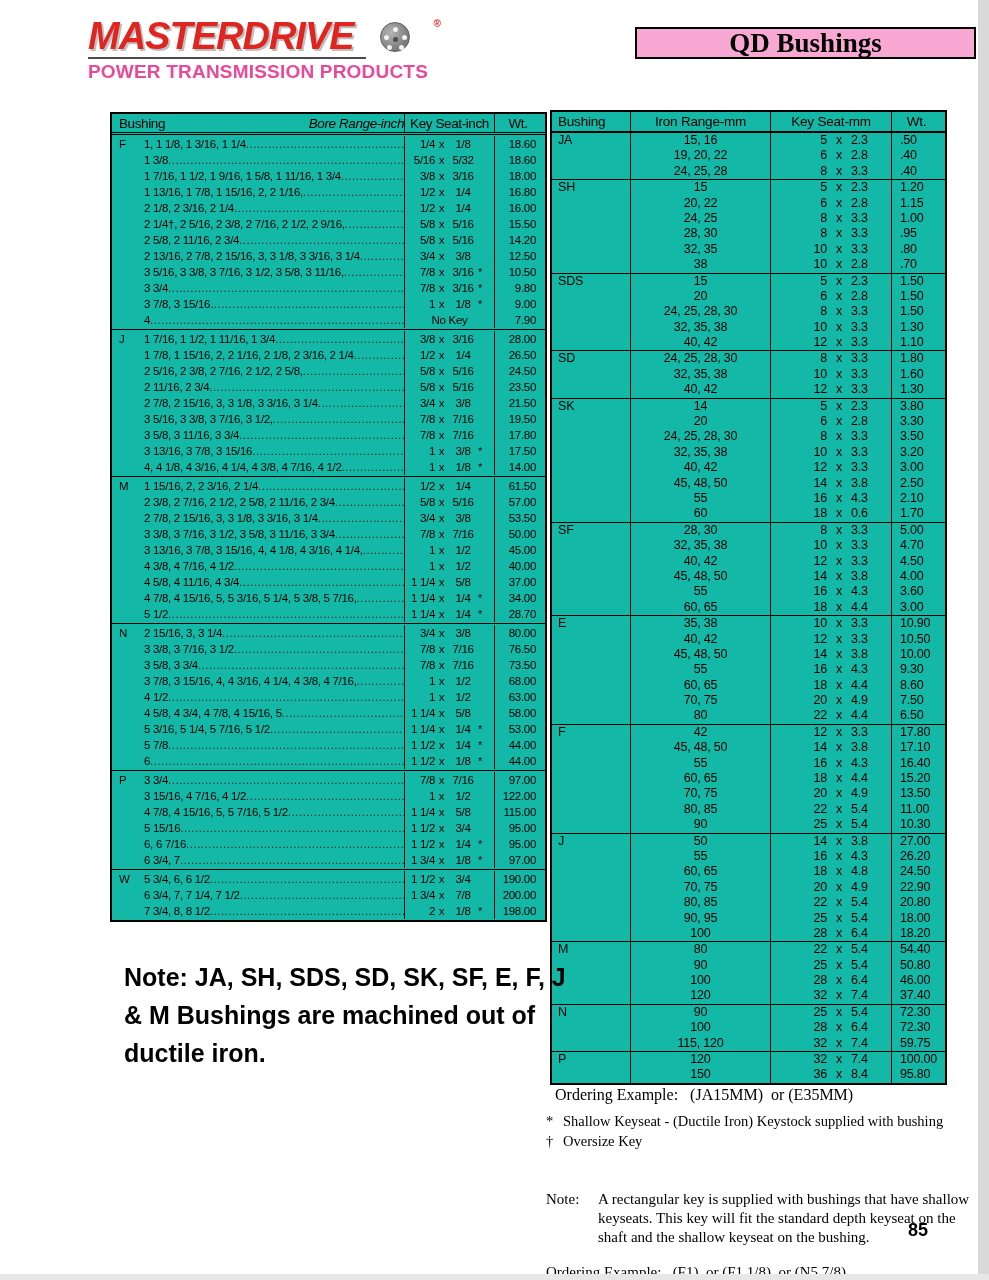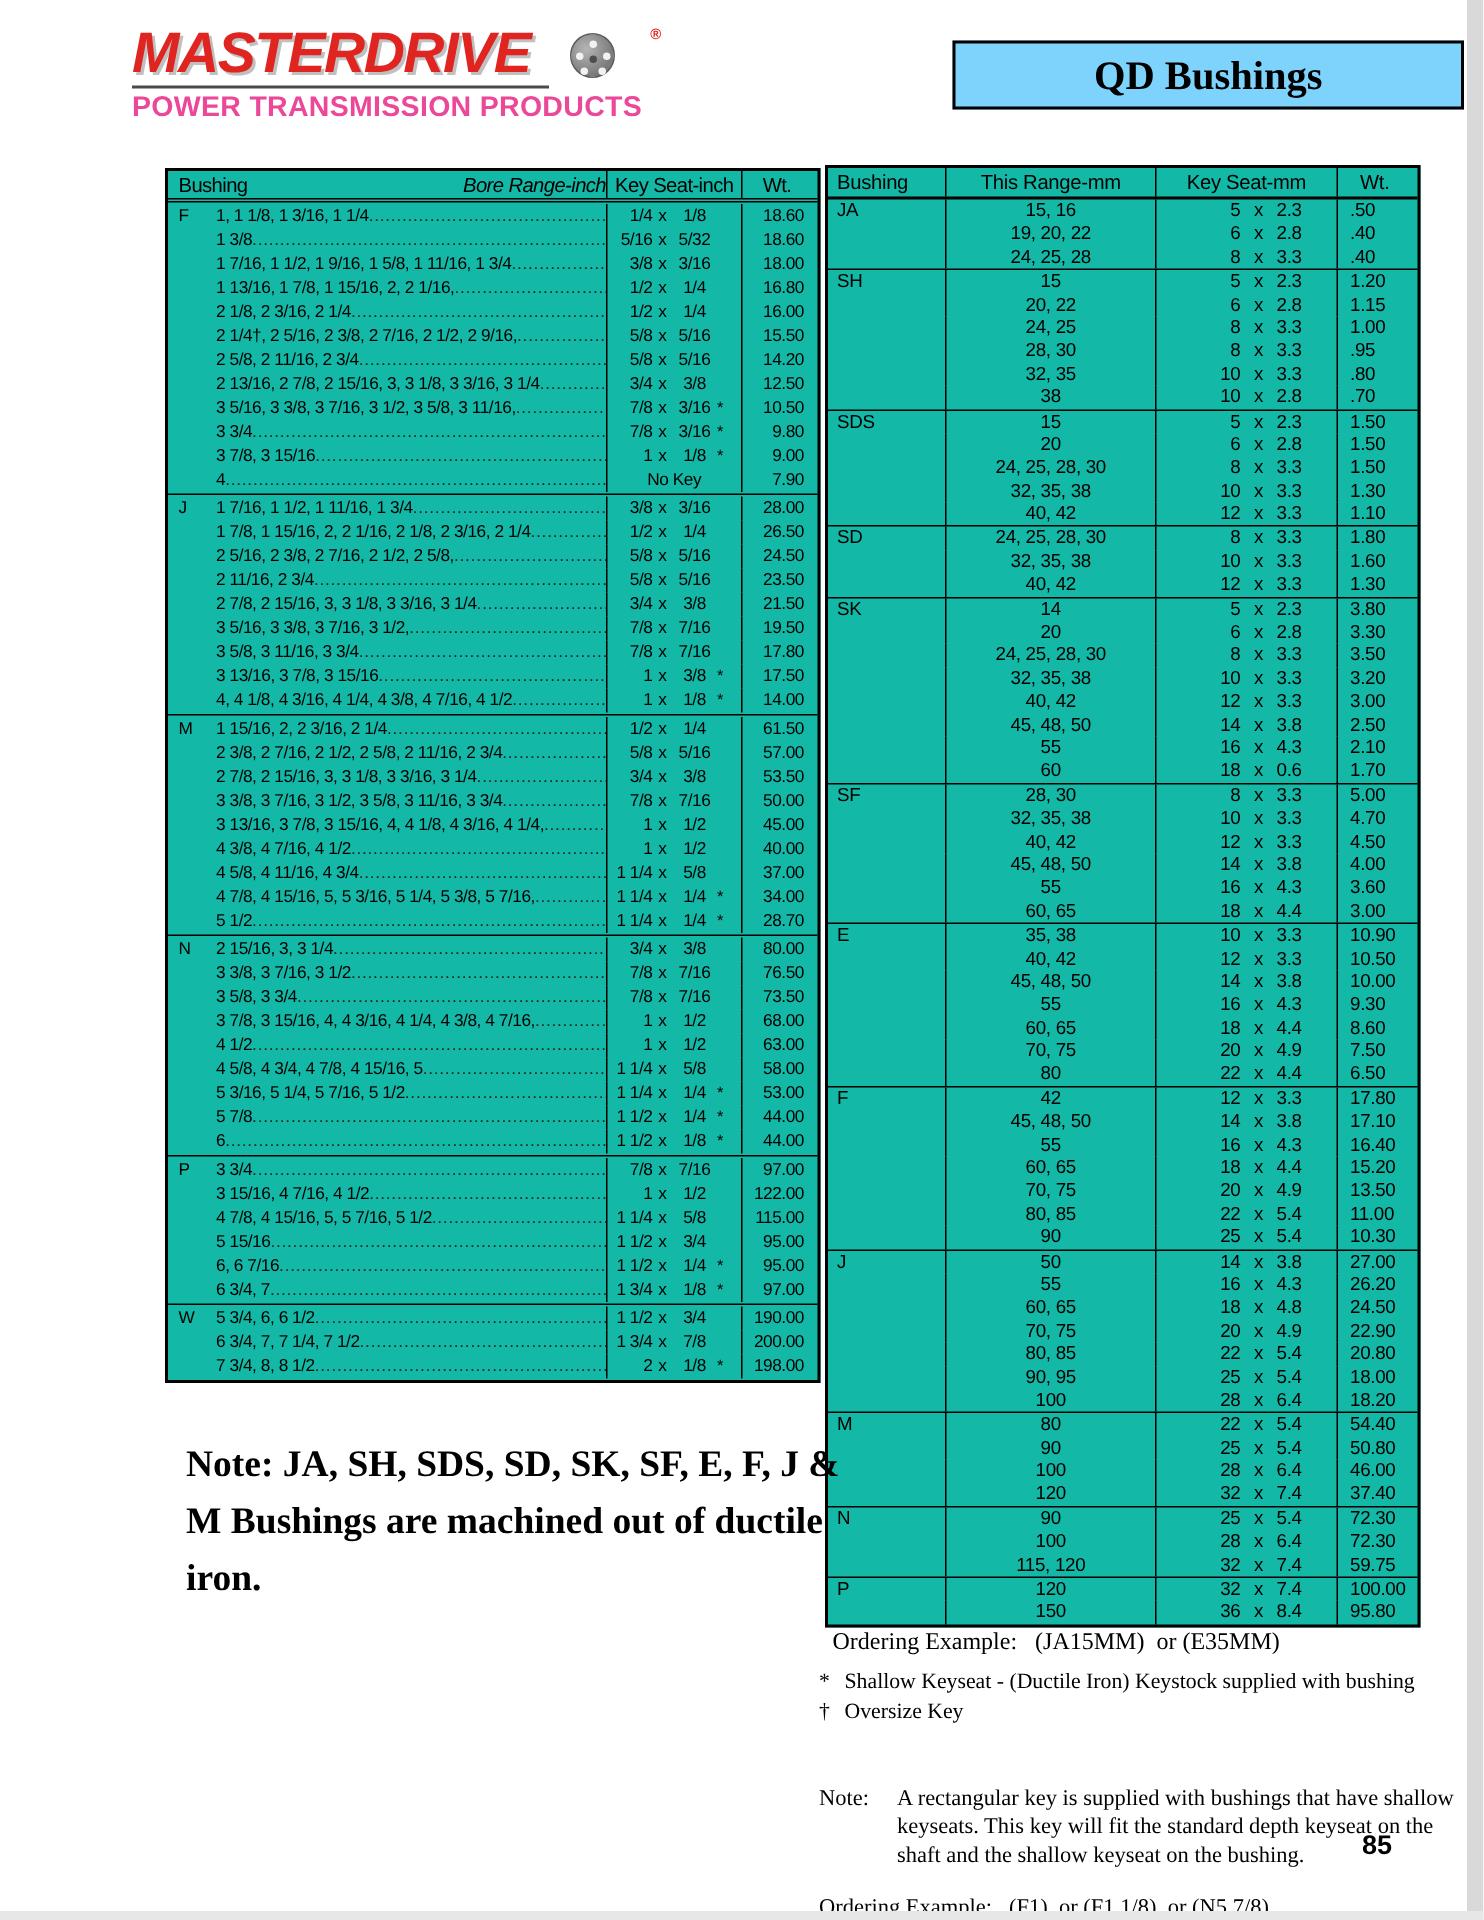--- a/index.html
+++ b/index.html
@@ -19,22 +19,22 @@
                 border:1px solid #5d5d5d; margin:6px 0 0 4px; flex-shrink:0; }
   .bushing-ic i { position:absolute; width:5px; height:5px; border-radius:50%; background:#f2f2f2;
                   box-shadow: 9px -8px 0 #f2f2f2, 18px 0 0 #f2f2f2, 15px 10px 0 #f2f2f2,
                               3px 10px 0 #f2f2f2, 9px 2px 0 #4d4d4d;
                   left:3px; top:12px; }
   .reg { color:#e02420; font-size:10px; font-weight:bold; margin:2px 0 0 2px; }
   .logo-rule { border-top:2.5px solid #4a4a4a; margin:1px 0 2px 0; width:278px; }
   .tagline { font-size:19px; font-weight:bold; color:#ec4899; letter-spacing:0.2px; }
 
   
-  .title-box { position:absolute; left:635px; top:27px; width:341px; height:46px;
-               background:#7dd3fc; border:2px solid #000; display:flex; align-items:center;
+  .title-box { position:absolute; left:635px; top:27px; width:341px; height:32px;
+               background:#f9a8d4; border:2px solid #000; display:flex; align-items:center;
                justify-content:center; }
   .title-box span { font-family:"Liberation Serif", serif; font-weight:bold; font-size:27px; }
 
   
   .tbl { position:absolute; border:2px solid #000; background:#14b8a6; }
   .tline { border-top:1.5px solid #000; }
 
   
   .ltable { left:110px; top:112px; width:437px; font-size:11.5px; letter-spacing:-0.3px; }
   .lhead { display:flex; height:21px; line-height:20px; border-bottom:3px double #000; font-size:13.5px; letter-spacing:-0.4px; }
@@ -70,21 +70,21 @@
   .rc-bush { width:78px; padding-left:6px; }
   .rc-bore { width:140px; border-left:1.5px solid #000; text-align:center; }
   .rc-key  { width:121px; border-left:1.5px solid #000; display:flex; }
   .rkw { width:56px; text-align:right; }
   .rkx { width:24px; text-align:center; }
   .rkh { flex:1; text-align:left; }
   .rc-wt { width:50px; border-left:1.5px solid #000; padding-left:8px; }
 
   
   .left-note { position:absolute; left:124px; top:958px; width:452px;
-               font-family:Liberation Serif, serif; font-weight:bold; font-size:25px;
+               font-family:Liberation Sans, sans-serif; font-weight:bold; font-size:25px;
                line-height:38px; }
   .footer { position:absolute; left:546px; top:1086px; width:432px;
             font-family:"Liberation Serif", serif; }
   .ord-mm { font-weight:normal; font-size:16px; padding-left:9px; white-space:pre-wrap; }
   .fnote { display:flex; font-size:14.5px; margin-top:9px; line-height:17px; }
   .fnote.second { margin-top:3px; }
   .fnote .mk { width:17px; flex-shrink:0; }
   .note-block { display:flex; margin-top:40px; font-size:15px; line-height:19px; }
   .note-block .nl { width:52px; flex-shrink:0; }
   .ord-inch { margin-top:17px; font-size:15px; white-space:pre-wrap; }
@@ -802,21 +802,21 @@
             </div>
             <div class="lc3">198.00</div>
           </div>
         </div>
       </div>
   </div>
 
   <div class="tbl rtable">
     <div class="rhead">
       <div class="rh-bush">Bushing</div>
-      <div class="rh-bore">This Range-mm</div>
+      <div class="rh-bore">Iron Range-mm</div>
       <div class="rh-key">Key Seat-mm</div>
       <div class="rh-wt">Wt.</div>
     </div>
     <div id="rtable-body">
         <div class="rsec">
           <div class="rrow">
             <div class="rc-bush">JA</div>
             <div class="rc-bore">15, 16</div>
             <div class="rc-key">
               <span class="rkw">5</span>

